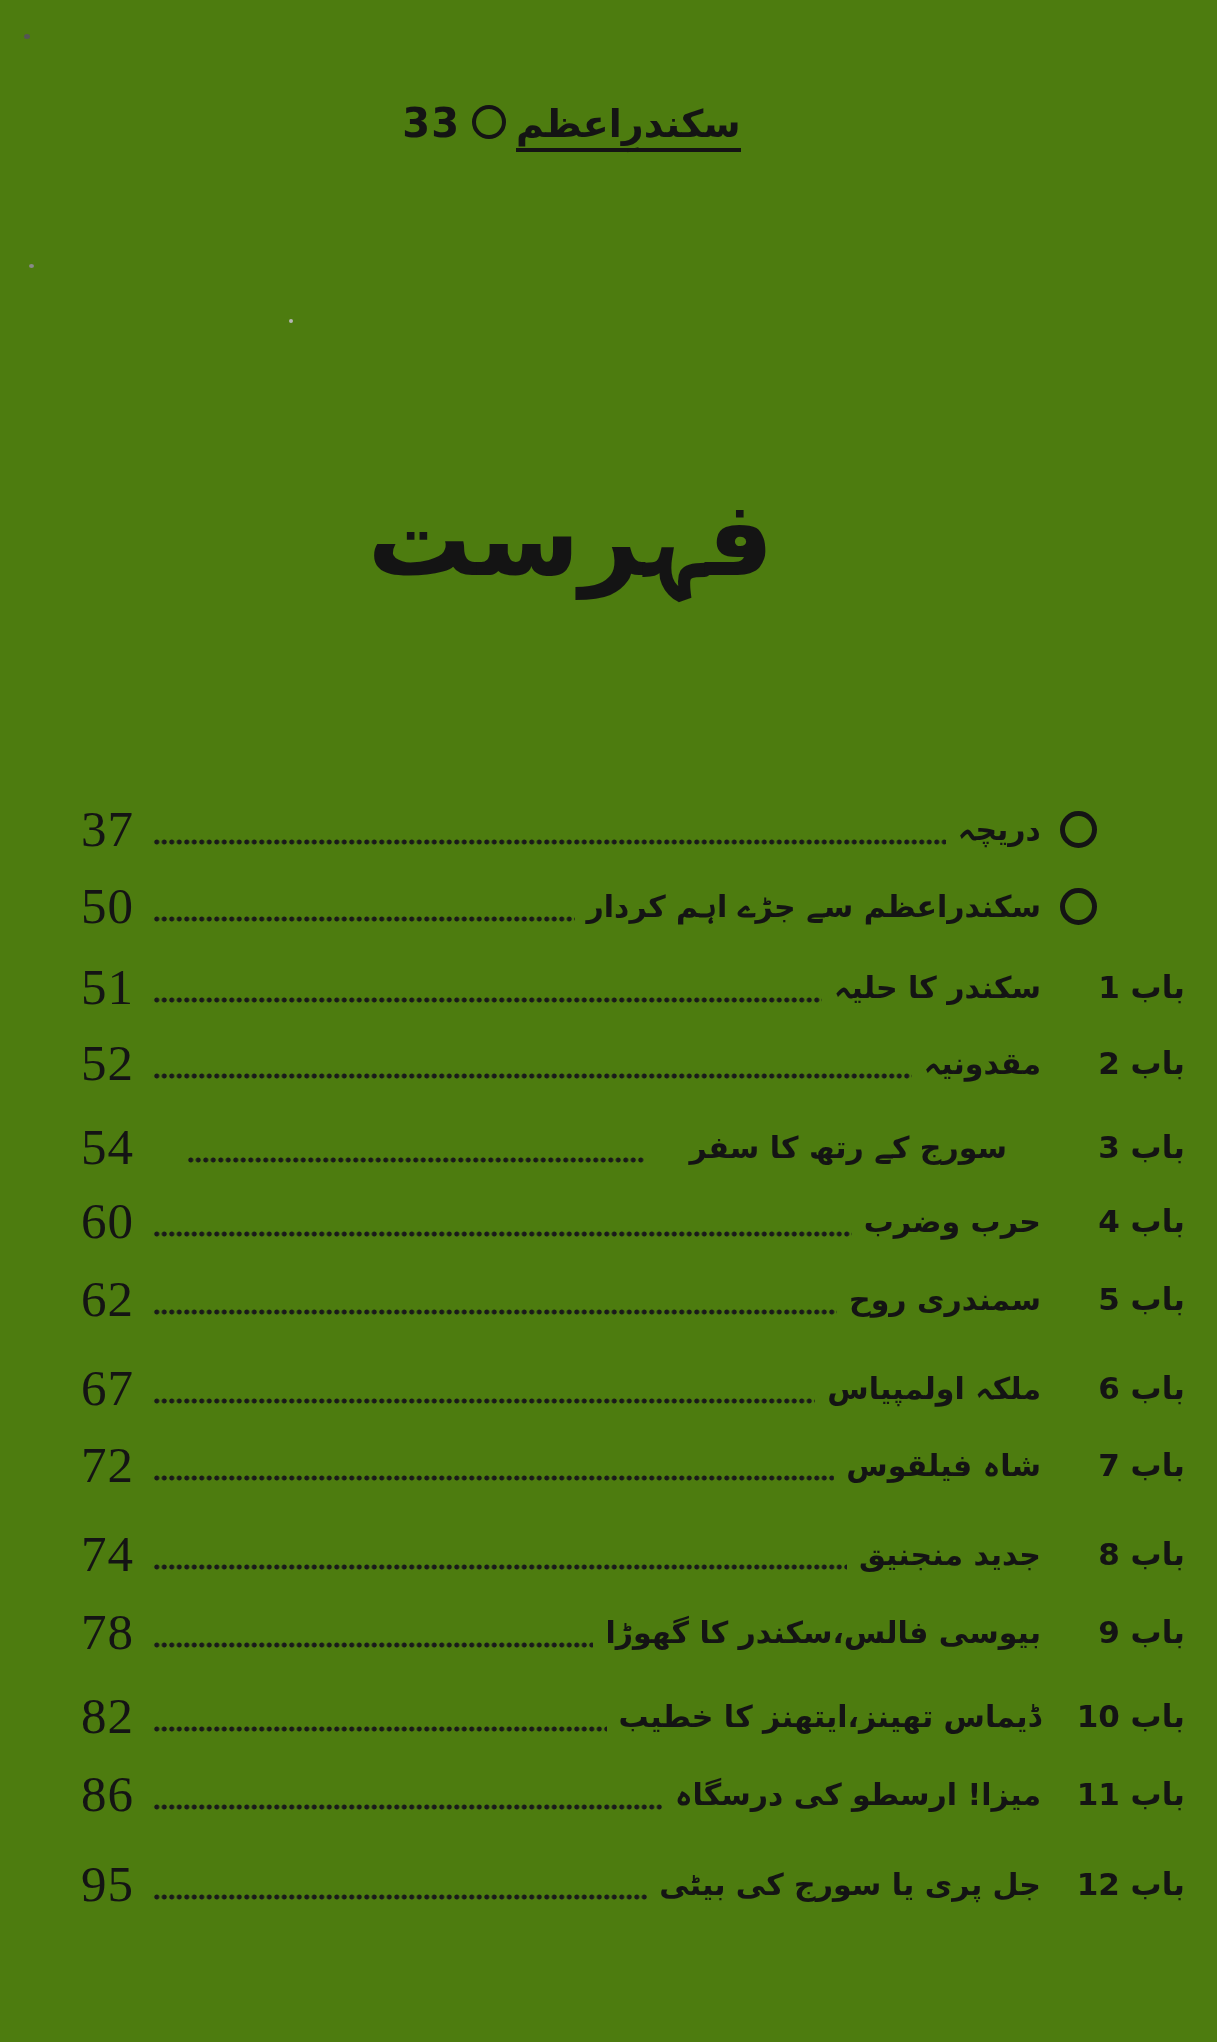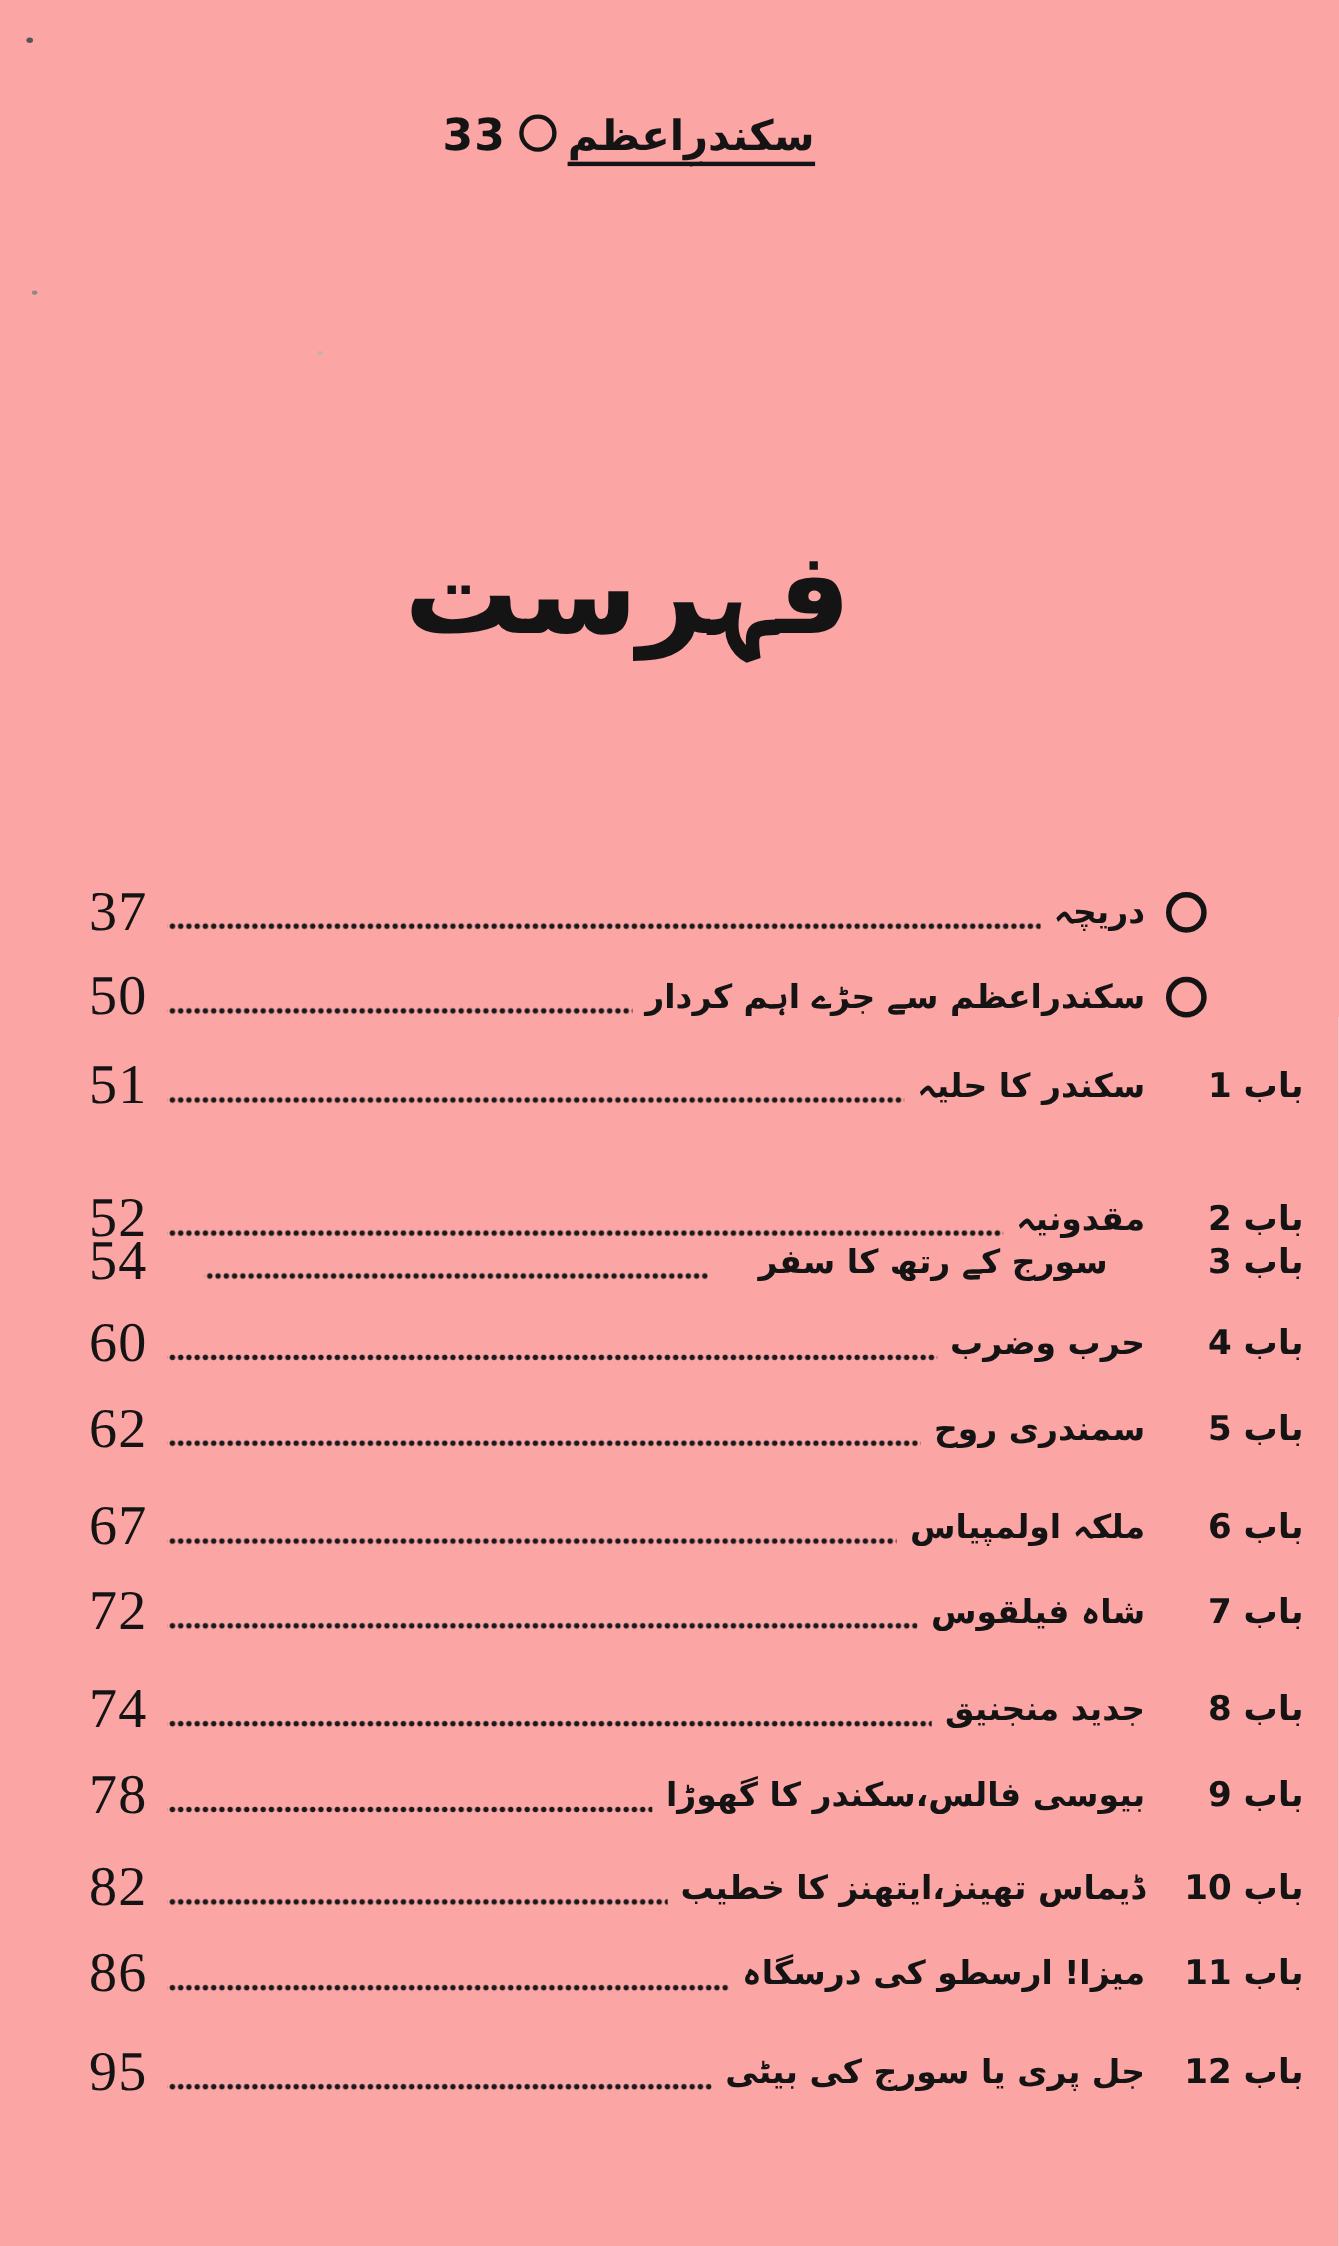--- a/index.html
+++ b/index.html
@@ -1,20 +1,20 @@
 <!DOCTYPE html>
 <html lang="ur"><head>
 <meta charset="utf-8">
 <style>
   html,body{margin:0;padding:0;background:#e8e8e8;}
   .page{
     position:relative;
     width:1217px;height:2042px;
     margin:0 auto;
-    background:#fca5a5;
+    background:#4d7c0f;
     font-family:"DejaVu Sans",sans-serif;
     color:#141414;
     overflow:hidden;
   }
   
   .running-head{
     position:absolute;top:100px;left:0;right:74px;
     text-align:center;
     direction:rtl;
     font-weight:bold;
@@ -136,21 +136,21 @@
         </span>
   </div>
       <div class="toc-row" style="top: 955px;">
     <span class="num">51</span>
     <span class="leader"></span>
     <span class="title">سکندر کا حلیہ</span>
     <span class="chap">
           <span class="bab" dir="rtl">باب 1</span>
         </span>
   </div>
-      <div class="toc-row" style="top: 1031px; margin-top: 45px;">
+      <div class="toc-row" style="top: 1031px;">
     <span class="num">52</span>
     <span class="leader"></span>
     <span class="title">مقدونیہ</span>
     <span class="chap">
           <span class="bab" dir="rtl">باب 2</span>
         </span>
   </div>
       <div class="toc-row" style="top: 1115px; gap: 34px;">
     <span class="num">54</span>
     <span class="leader"></span>

